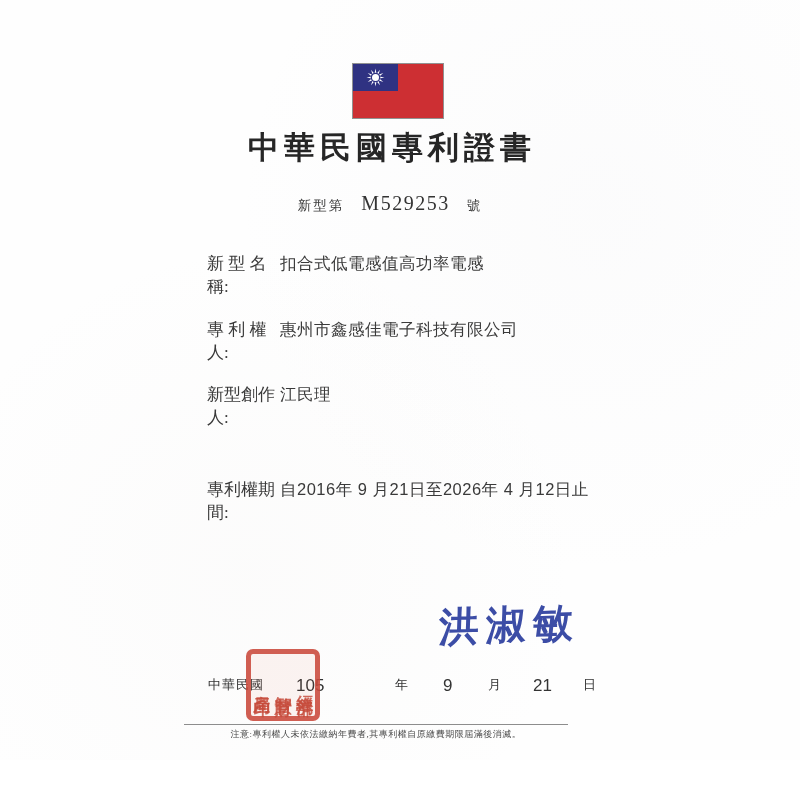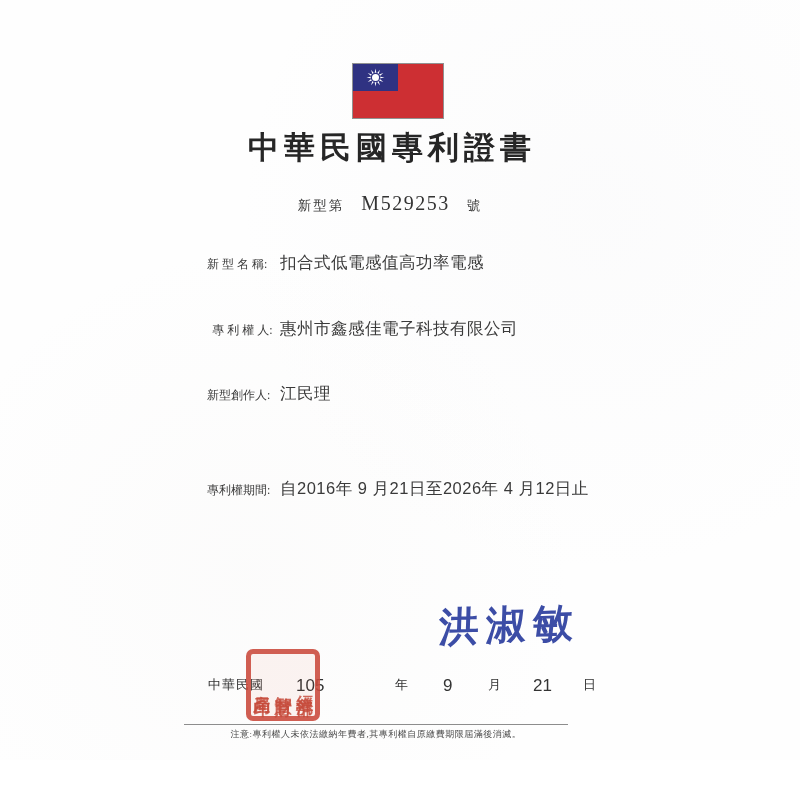--- a/index.html
+++ b/index.html
@@ -22,25 +22,25 @@
     text-align:center;font-size:31px;font-weight:bold;
     letter-spacing:5px;color:#262626;
   }
   .number-line{
     position:absolute;left:0;top:192px;width:780px;
     display:flex;justify-content:center;align-items:baseline;gap:17px;
   }
   .number-line .small{font-size:13.5px;letter-spacing:2px;color:#3c3c3c;}
   .number-line .num{font-size:20px;letter-spacing:1.5px;color:#333;}
   .row{position:absolute;left:207px;display:flex;align-items:baseline;}
-  .row .label{font-size:12px;color:#3a3a3a;width:71px;flex-shrink:0;}
+  .row .label{font-size:17px;color:#3a3a3a;width:71px;flex-shrink:0;}
   .row .value{font-size:16.5px;color:#3a3a3a;margin-left:2px;letter-spacing:0.5px;}
   .value-sans{font-family:"Liberation Sans","DejaVu Sans",sans-serif;letter-spacing:1px;}
   .row-name{top:252px;}
-  .row-owner{top:318px;text-align:center;}
+  .row-owner{top:318px;}
   .row-creator{top:383px;}
   .row-term{top:478px;}
   .notice{
     position:absolute;left:207px;top:527px;
     font-size:14px;line-height:17.5px;letter-spacing:1.2px;color:#3a3a3a;
   }
   .issuer{
     position:absolute;left:207px;top:609px;
     font-size:15px;font-weight:bold;letter-spacing:1.5px;color:#2e2e2e;
   }

